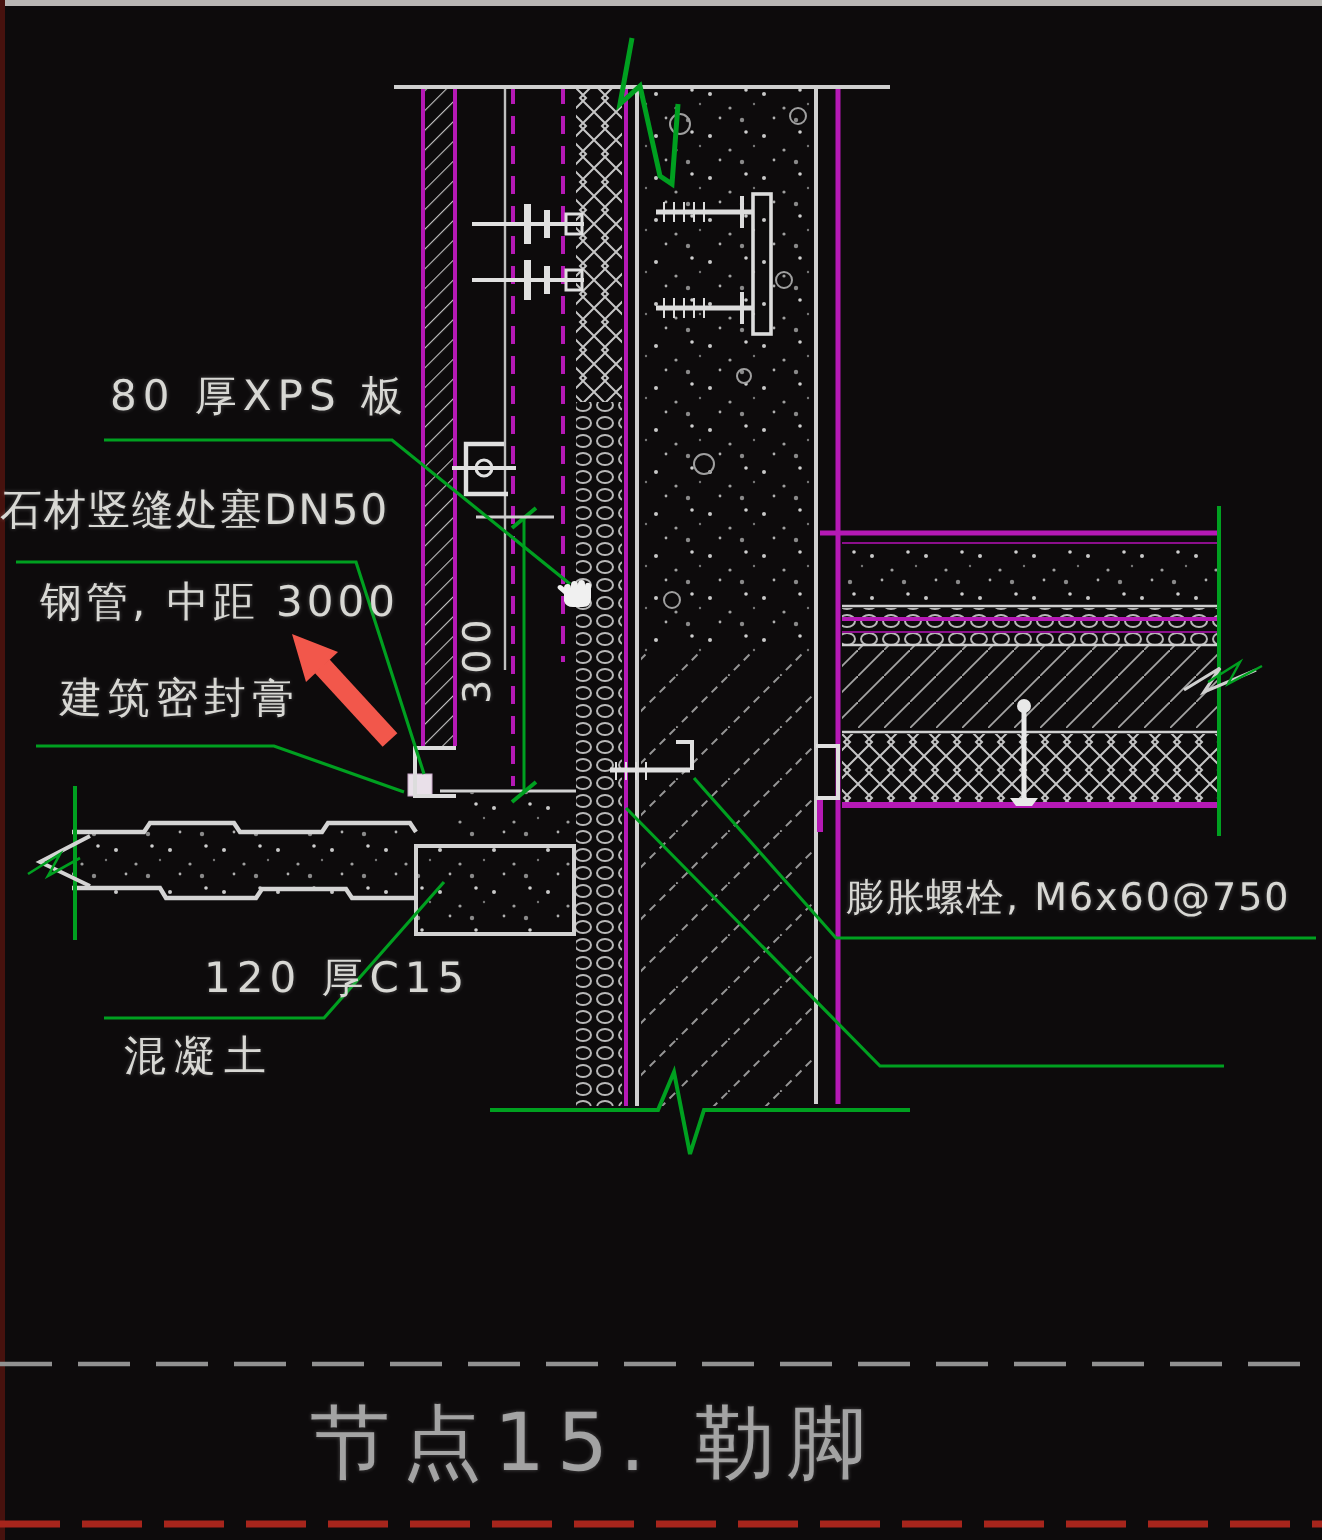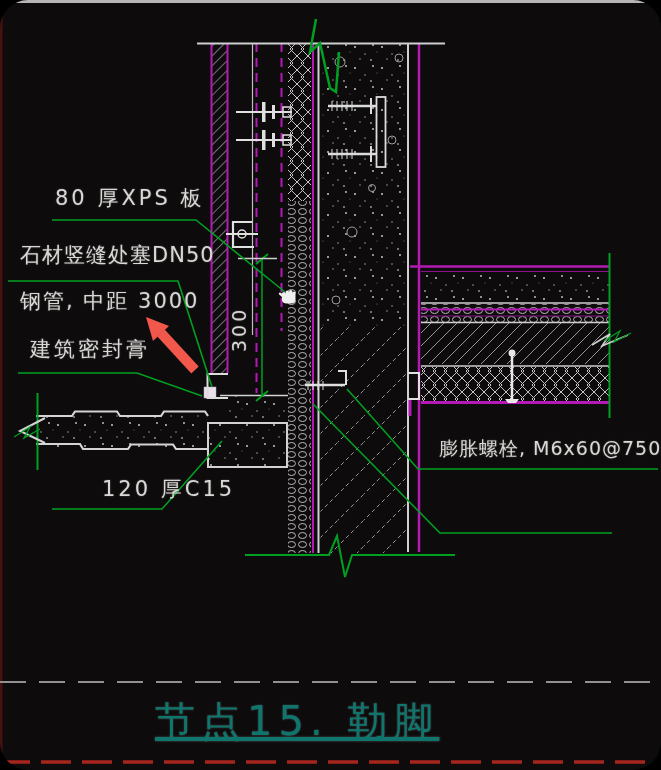--- a/index.html
+++ b/index.html
@@ -1,30 +1,29 @@
 <!DOCTYPE html>
 <html><head>
 <meta charset="utf-8">
 <style>
   html,body { margin:0; padding:0; background:#000; }
   .canvas {
     position:relative; width:661px; height:770px;
     background:#0d0b0c; overflow:hidden;
     font-family:"DejaVu Sans", sans-serif;
-    border-radius:28px;
   }
   .canvas svg.draw { position:absolute; left:0; top:0; }
   .lbl {
     position:absolute; color:#d8d8d4; white-space:nowrap;
     text-shadow:0 0 2px rgba(230,230,230,.3);
     font-family:"DejaVu Sans", sans-serif;
   }
   .lbl-sm  { font-size:21px; letter-spacing:2px; }
   .lbl-xs  { font-size:19px; letter-spacing:1px; }
-  .title   { font-size:40px; letter-spacing:6px; color:#0f766e;text-decoration:underline; }
+  .title   { font-size:40px; letter-spacing:6px; color:#a3a3a3; }
   .dim-rot { transform:rotate(-90deg); transform-origin:0 0; font-size:19px; letter-spacing:3px; }
 </style>
 </head>
 <body>
 
 <div class="canvas">
 
   <svg class="draw" width="661" height="770" viewBox="0 0 661 770">
     <defs>
       <pattern id="speck" width="27" height="21" patternUnits="userSpaceOnUse">
@@ -220,20 +219,21 @@
                M4,12 l-2.6,-2.2 q-1.2,-1 -0.2,-2 q0.9,-0.8 2,0.2 l2.2,1.9 z" fill="#f0f0f0"></path>
     </g>
 
     <g>
       <line x1="195" y1="370" x2="161" y2="333" stroke="#f2574b" stroke-width="10"></line>
       <polygon points="146,317 169,326 153,341" fill="#f2574b"></polygon>
     </g>
   </svg>
 
   <div class="lbl lbl-sm" style="left:55px;  top:184px; letter-spacing:3px;">80 厚XPS 板</div>
-  <div class="lbl lbl-sm" style="left:20px;  top:241px; letter-spacing:1px;">石材竖缝处塞DN50</div>
+  <div class="lbl lbl-sm" style="left:0;  top:241px; letter-spacing:1px;">石材竖缝处塞DN50</div>
   <div class="lbl lbl-sm" style="left:20px;  top:287px;text-align:center;">钢管, 中距 3000</div>
   <div class="lbl lbl-sm" style="left:30px;  top:335px; letter-spacing:3px;">建筑密封膏</div>
   <div class="lbl lbl-sm" style="left:62px;  top:475px; letter-spacing:3px;margin-left:40px;">120 厚C15</div>
-  <div class="lbl lbl-xs" style="left:439px; top:436px;text-align:center;">膨胀螺栓, M6x60@750</div>
+  <div class="lbl lbl-sm" style="left:62px;  top:514px; letter-spacing:4px;">混凝土</div>
+  <div class="lbl lbl-xs" style="left:423px; top:436px;text-align:center;">膨胀螺栓, M6x60@750</div>
   <div class="lbl dim-rot" style="left:228px; top:352px;">300</div>
   <div class="lbl title" style="left:155px; top:694px;">节点15. 勒脚</div>
 </div>
 
 </body></html>

